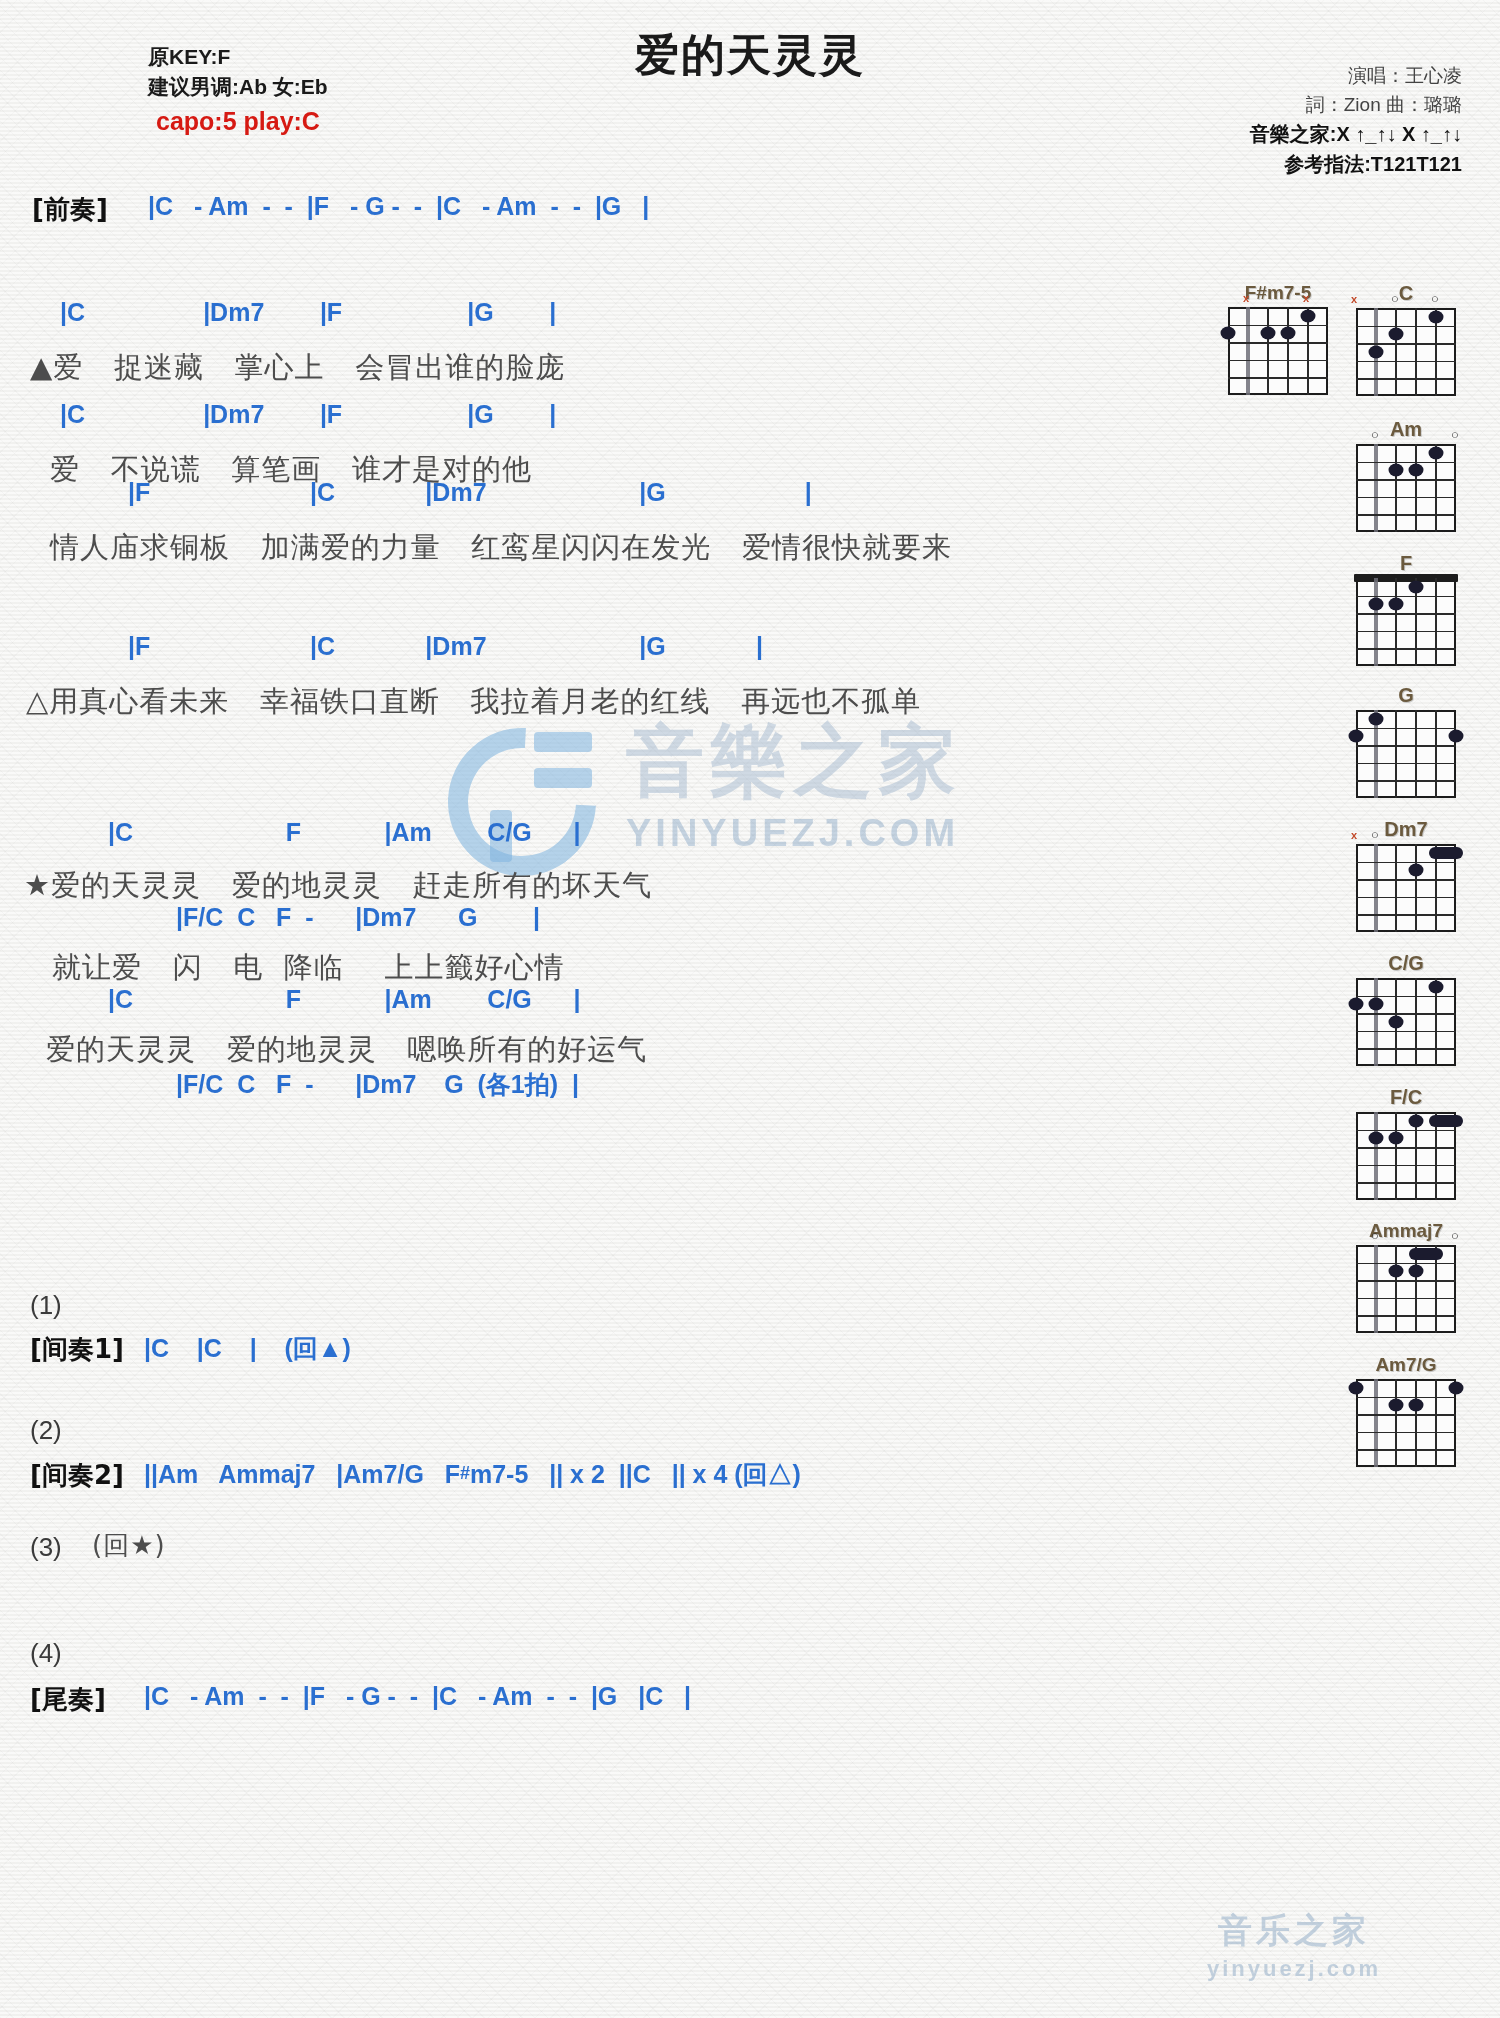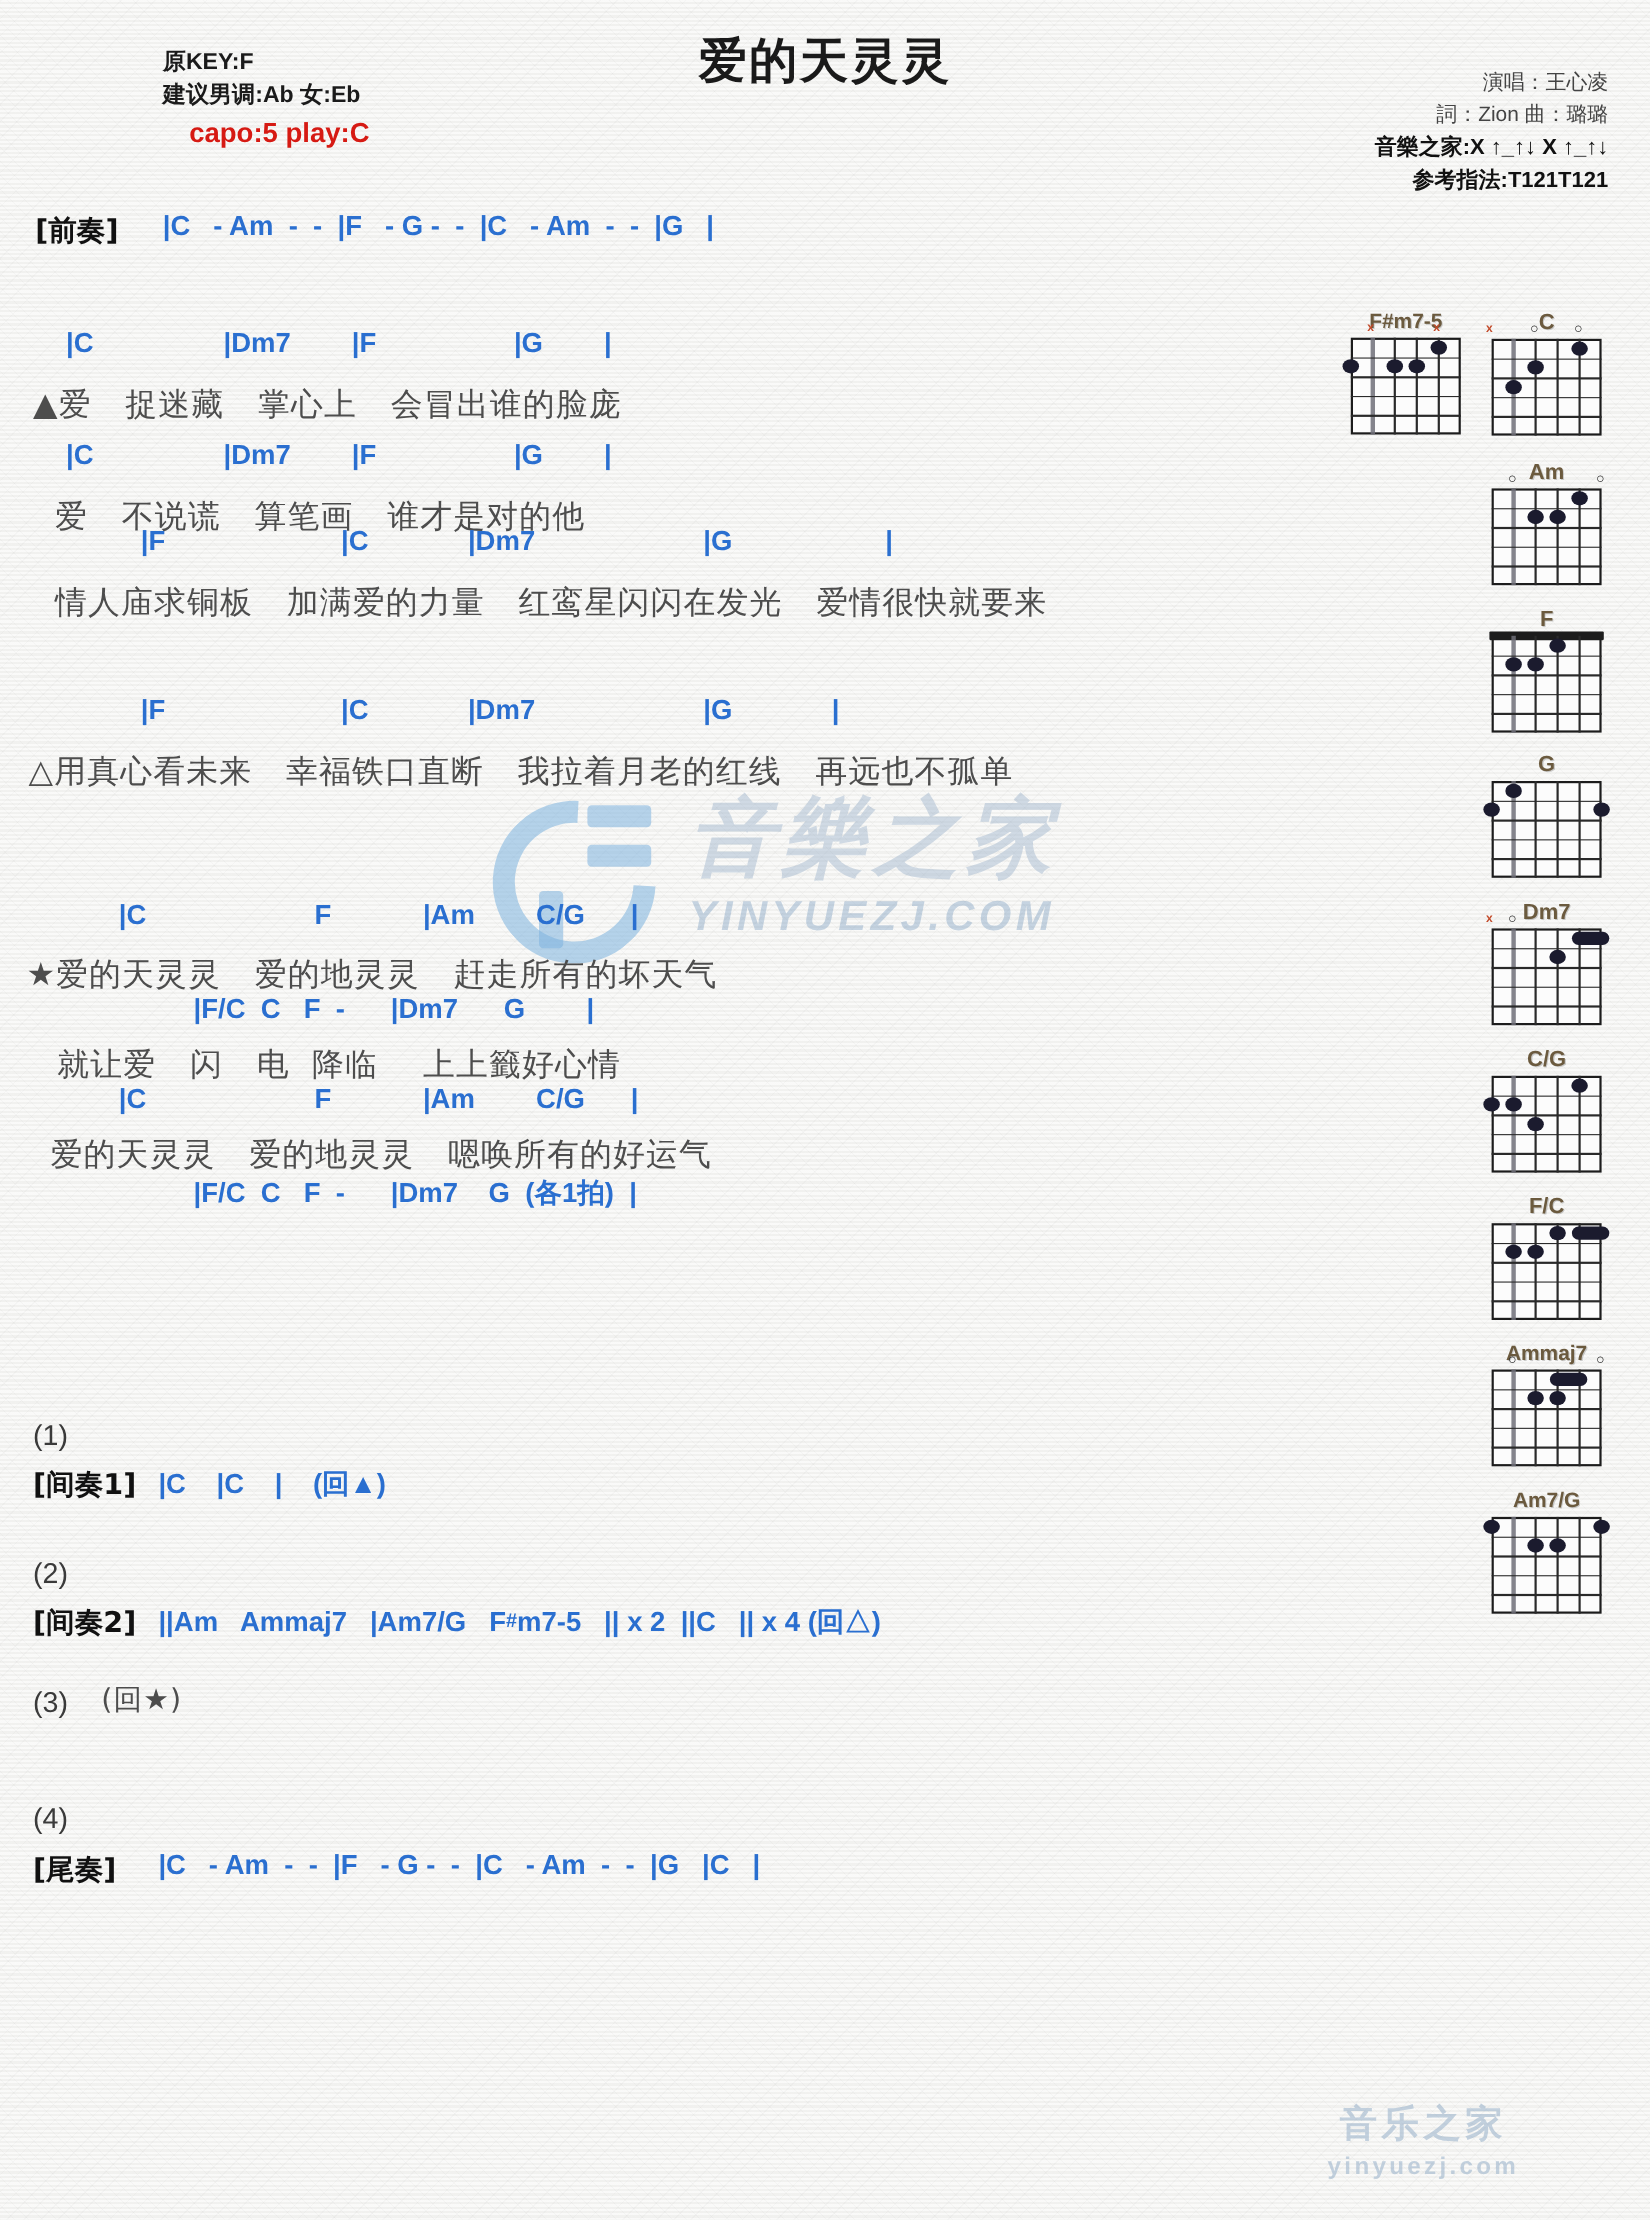--- a/index.html
+++ b/index.html
@@ -17,21 +17,21 @@
       repeating-linear-gradient(-45deg, rgba(0,0,0,.018) 0 1px, transparent 1px 11px),
       repeating-linear-gradient(0deg, rgba(255,255,255,.5) 0 2px, rgba(0,0,0,.012) 2px 4px);
     pointer-events:none;z-index:0;
   }
   .sheet{position:absolute;inset:0;z-index:2;}
 
   
   .hdr-left{position:absolute;left:148px;top:42px;line-height:1.42;}
   .hdr-left .l1{font-size:21px;color:#1a1a1a;font-weight:bold;}
   .hdr-left .l2{font-size:21px;color:#1a1a1a;font-weight:bold;}
-  .hdr-left .l3{font-size:25px;color:#d61a13;font-weight:bold;margin-left:24px;margin-top:2px;}
+  .hdr-left .l3{font-size:25px;color:#d61a13;font-weight:bold;margin-left:8px;margin-top:2px;}
 
   .title{
     position:absolute;left:0;right:0;top:26px;text-align:center;
     font-size:44px;font-weight:bold;color:#1a1a1a;
     font-family:"DejaVu Sans","Liberation Sans",sans-serif;
     letter-spacing:2px;
   }
 
   .hdr-right{position:absolute;right:38px;top:62px;text-align:right;line-height:1.5;}
   .hdr-right .r1,.hdr-right .r2{font-size:19px;color:#444;}
@@ -66,21 +66,20 @@
   .vline{position:absolute;top:0;bottom:0;width:1.5px;background:#2a2a2a;}
   .vthick{position:absolute;top:0;bottom:0;width:4px;background:#6e6e78;opacity:.85;}
   .hline{position:absolute;left:0;right:0;height:1.5px;background:#2a2a2a;}
   .dot{position:absolute;width:15px;height:13px;border-radius:50%;background:#1b1b2e;transform:translate(-50%,-50%);}
   .barre{position:absolute;height:12px;border-radius:6px;background:#1b1b2e;transform:translateY(-50%);}
 
   
   .wm-main{
     position:absolute;left:430px;top:700px;width:660px;height:200px;z-index:1;
     pointer-events:none;
-    font-style:italic;
   }
   .wm-main .wtext{
     position:absolute;left:196px;top:10px;font-size:78px;font-weight:bold;
     color:rgba(150,175,200,.42);font-family:"DejaVu Sans","Liberation Sans",sans-serif;
     letter-spacing:6px;
   }
   .wm-main .wsub{
     position:absolute;left:196px;top:112px;font-size:38px;font-weight:bold;
     color:rgba(120,155,190,.40);font-family:"Liberation Sans",sans-serif;letter-spacing:4px;
   }

